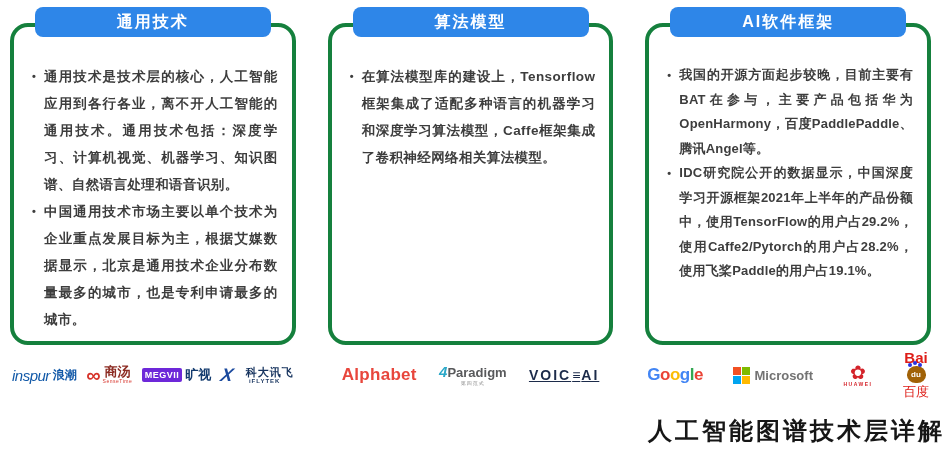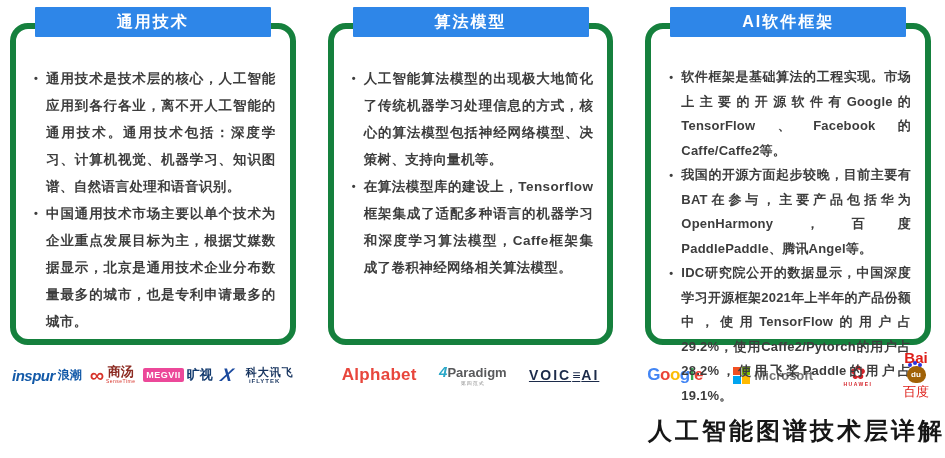--- a/index.html
+++ b/index.html
@@ -9,27 +9,27 @@
     font-family:"Liberation Sans","DejaVu Sans",sans-serif;
     overflow:hidden;
   }
   .canvas { position:relative; width:945px; height:458px; }
 
   .columns { display:flex; gap:32px; padding:7px 14px 0 10px; }
   .column { width:287px; display:flex; flex-direction:column; align-items:center; }
 
   .pill {
     width:236px; height:30px; line-height:30px;
-    background:#2e86e8; border-radius:1px;
+    background:#2e86e8; border-radius:8px;
     color:#ffffff; font-size:16px; font-weight:bold; text-align:center;
     letter-spacing:2px; position:relative; z-index:2;
   }
   .card {
     width:100%; height:322px; margin-top:-14px;
-    background:#ffffff; border:6px solid #15803d; border-radius:18px;
+    background:#ffffff; border:4px solid #15803d; border-radius:18px;
     padding:36px 14px 10px 16px;
   }
   .card ul { list-style:none; padding-left:14px; }
   .card li {
     position:relative; text-align:justify;
     font-size:13.5px; line-height:27px; font-weight:600;
     color:#3d3d3d; letter-spacing:0.4px;
   }
   .card li::before {
     content:"•"; position:absolute; left:-12px; top:0;
@@ -37,27 +37,27 @@
   }
   .column.dense .card li { font-size:13px; line-height:24.5px; letter-spacing:0.2px; }
 
   .logos {
     width:100%; height:48px; margin-top:6px; padding:0 2px;
     display:flex; align-items:center; justify-content:space-between;
   }
   .logo { display:inline-flex; align-items:center; white-space:nowrap; }
 
   
-  .inspur-word { font-style:italic; font-weight:bold; font-size:15px; color:#1259a8; letter-spacing:-0.5px; }
+  .inspur-word { font-style:italic; font-weight:normal; font-size:15px; color:#1259a8; letter-spacing:-0.5px; }
   .inspur-cn { font-size:12px; font-weight:bold; color:#1259a8; margin-left:3px; }
   .st-swirl { font-size:20px; font-weight:bold; font-style:italic; color:#d7332a; line-height:1; margin-right:2px; }
   .st-stack, .ifly-stack, .fp-stack, .hw-stack { display:inline-flex; flex-direction:column; align-items:center; line-height:1.1; }
   .st-cn { font-size:13px; font-weight:bold; color:#8c2b22; }
   .st-cap { font-size:5px; color:#d7332a; letter-spacing:0.5px; }
-  .megvii-box { background:#ec4899; color:#fff; font-size:9px; font-weight:bold; padding:2px 3px; border-radius:2px; letter-spacing:0.5px; }
+  .megvii-box { background:#6d28d9; color:#fff; font-size:9px; font-weight:bold; padding:2px 3px; border-radius:2px; letter-spacing:0.5px; }
   .megvii-cn { font-size:13px; font-weight:bold; color:#123a6e; margin-left:3px; }
   .ifly-glyph { font-style:italic; font-weight:bold; font-size:18px; color:#1b4a9e; margin-right:3px; transform:skewX(-12deg); }
   .ifly-cn { font-size:11px; font-weight:bold; color:#16335e; letter-spacing:1px;padding-left:10px; }
   .ifly-cap { font-size:6px; font-weight:bold; color:#16335e; letter-spacing:1px; }
 
   
   .alphabet { font-size:17px; font-weight:bold; color:#e8463c; letter-spacing:0.3px; }
   .fp-row { display:inline-flex; align-items:baseline; }
   .fp-num { font-size:15px; font-weight:bold; color:#2ba8c8; font-style:italic; }
   .fp-word { font-size:13px; font-weight:600; color:#58595b; }
@@ -133,21 +133,20 @@
             <span class="ifly-cap">iFLYTEK</span>
           </span>
         </span>
       </div>
     </section>
 
     <section class="column">
       <div class="pill">算法模型</div>
       <div class="card">
         <ul>
-          <li>人工智能算法模型的出现极大地简化了传统机器学习处理信息的方式，核心的算法模型包括神经网络模型、决策树、支持向量机等。</li>
           <li>在算法模型库的建设上，Tensorflow框架集成了适配多种语言的机器学习和深度学习算法模型，Caffe框架集成了卷积神经网络相关算法模型。</li>
         </ul>
       </div>
       <div class="logos" style="padding:0 14px;">
         <span class="logo alphabet">Alphabet</span>
         <span class="logo fp-stack">
           <span class="fp-row">
             <span class="fp-num">4</span>
             <span class="fp-word">Paradigm</span>
           </span>
@@ -158,21 +157,20 @@
           <span class="ve">≡</span>
           <span>AI</span>
         </span>
       </div>
     </section>
 
     <section class="column dense">
       <div class="pill">AI软件框架</div>
       <div class="card">
         <ul>
-          <li>软件框架是基础算法的工程实现。市场上主要的开源软件有Google的TensorFlow、Facebook的Caffe/Caffe2等。</li>
           <li>我国的开源方面起步较晚，目前主要有BAT在参与，主要产品包括华为OpenHarmony，百度PaddlePaddle、腾讯Angel等。</li>
           <li>IDC研究院公开的数据显示，中国深度学习开源框架2021年上半年的产品份额中，使用TensorFlow的用户占29.2%，使用Caffe2/Pytorch的用户占28.2%，使用飞桨Paddle的用户占19.1%。</li>
         </ul>
       </div>
       <div class="logos">
         <span class="logo google">
           <span class="c-blue">G</span>
           <span class="c-red">o</span>
           <span class="c-yellow">o</span>
           <span class="c-blue">g</span>

